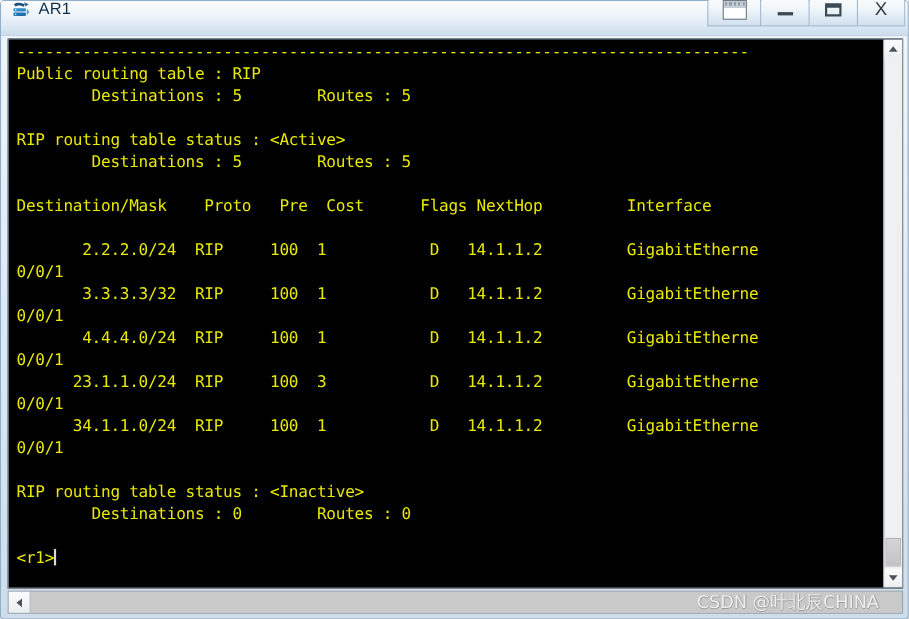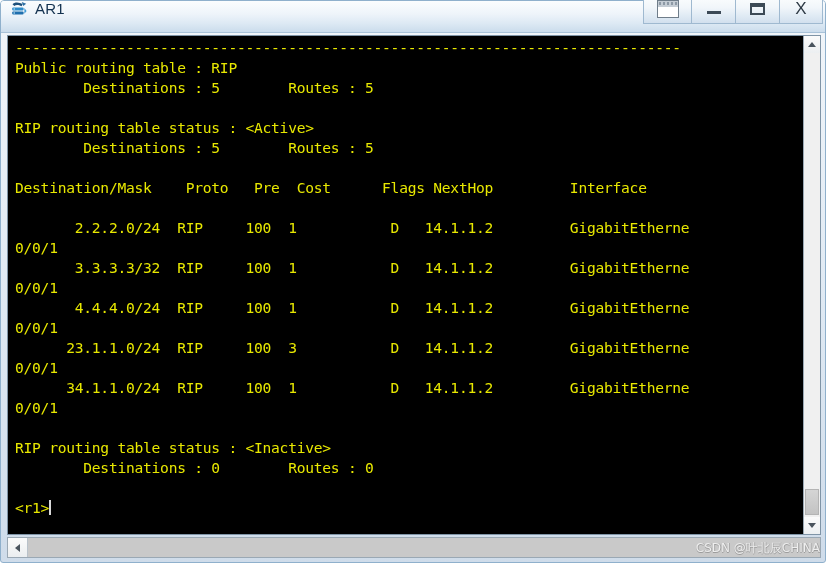--- a/index.html
+++ b/index.html
@@ -226,25 +226,25 @@
     justify-content: center;
     cursor: pointer;
   }
   .htrack {
     flex: 1 1 auto;
     background: #c9c9c9;
     position: relative;
   }
   .watermark {
     position: absolute;
-    right: 0;
+    right: 21px;
     top: 50%;
     transform: translateY(-50%);
     font-family: "DejaVu Sans", sans-serif;
-    font-size: 12px;
+    font-size: 16px;
     color: #f0f0f0;
     text-shadow: 0 1px 0 #9a9a9a, 1px 0 0 #a5a5a5;
     white-space: nowrap;
     pointer-events: none;
     opacity: 0.95;
   }
 </style>
 </head>
 <body>
 

